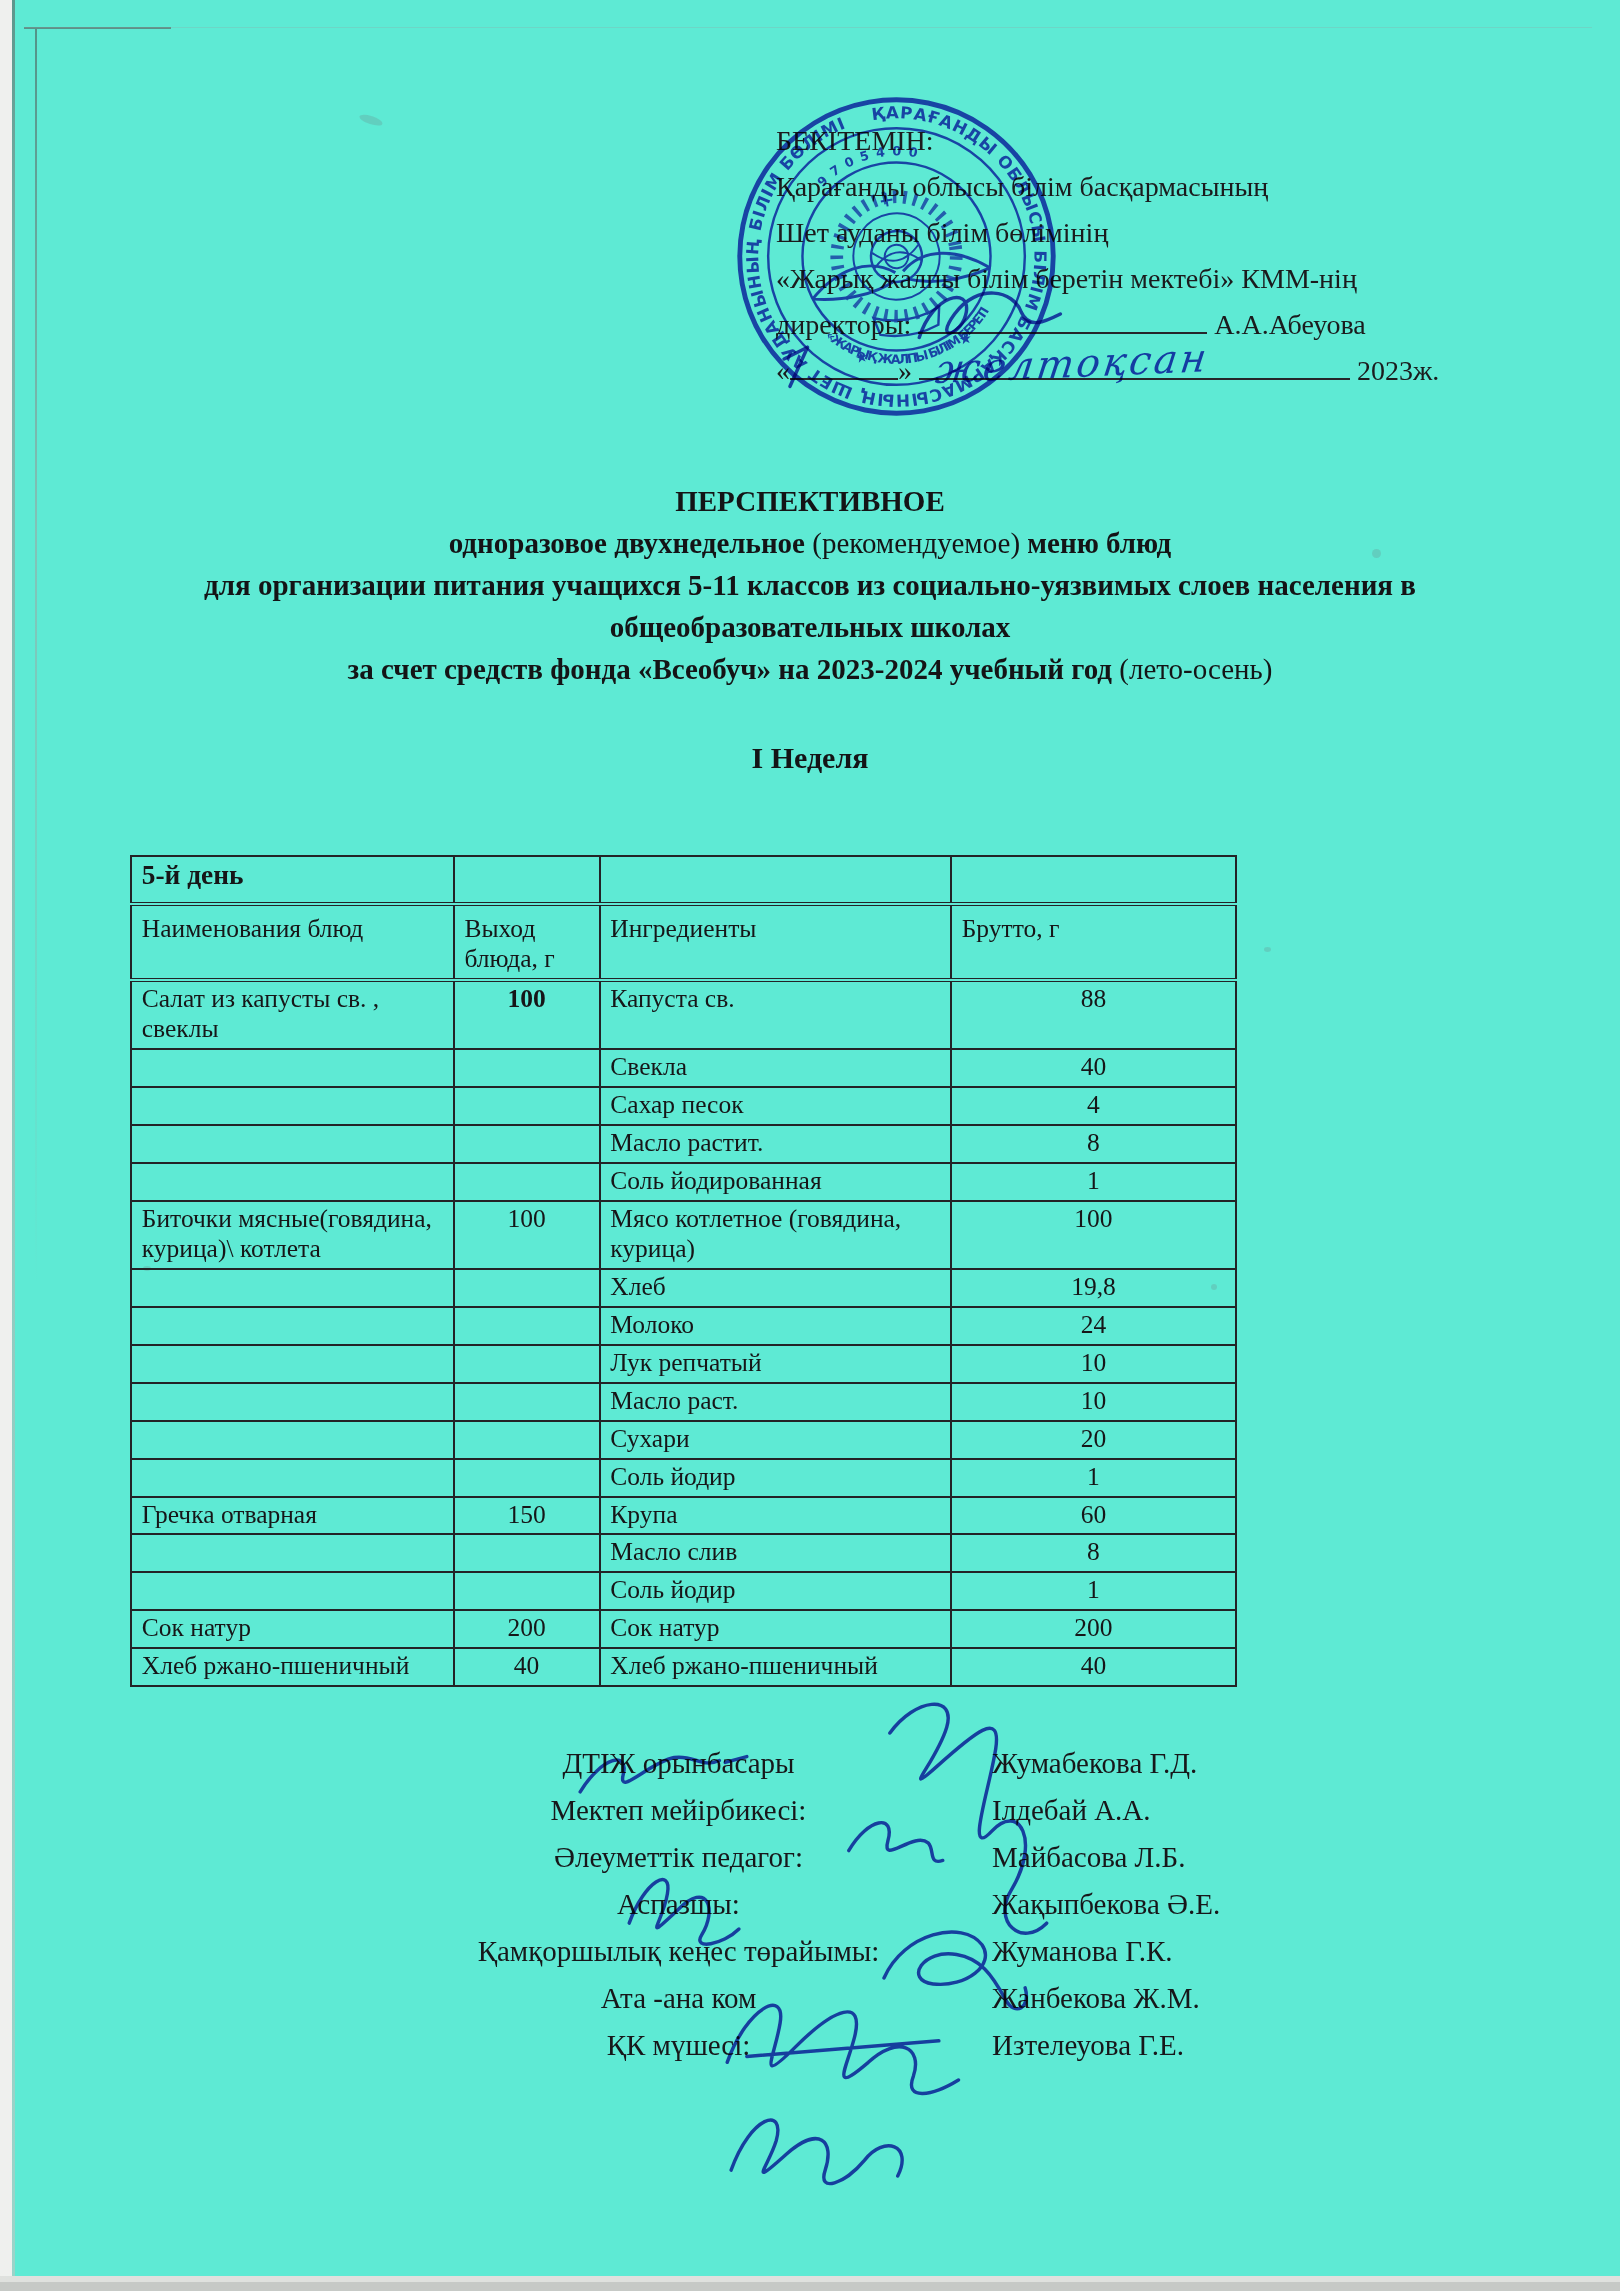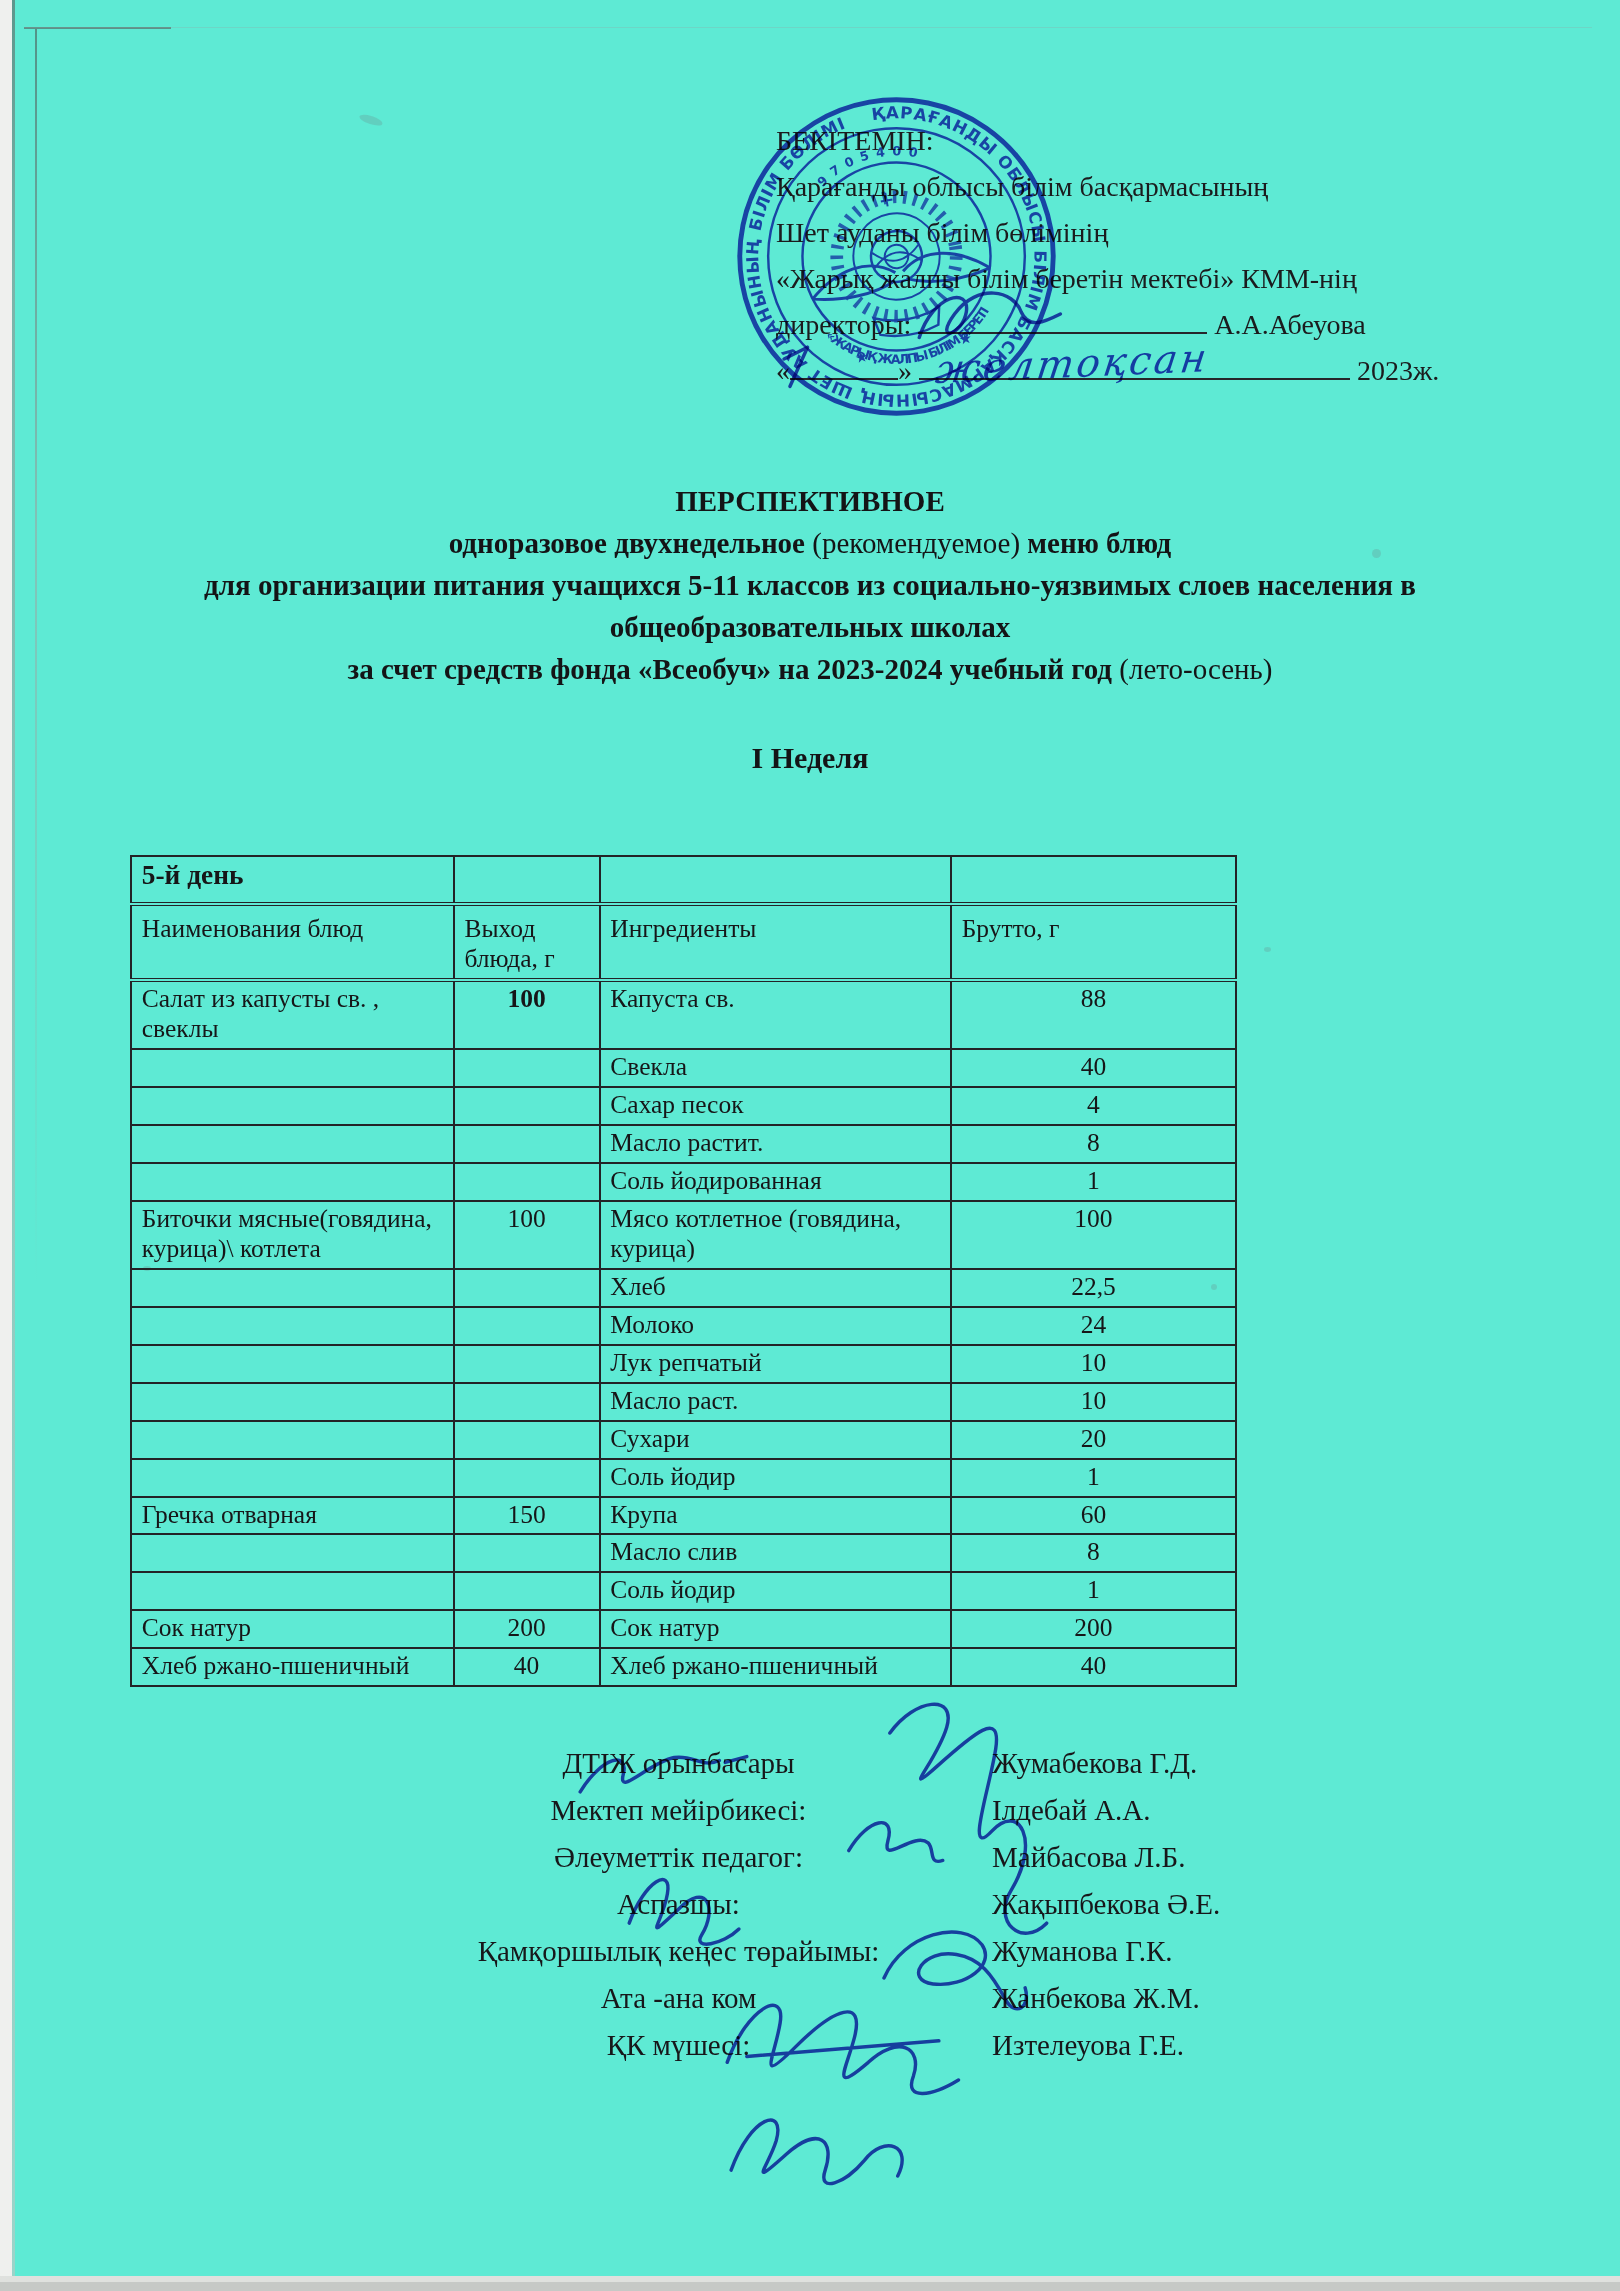--- a/index.html
+++ b/index.html
@@ -199,21 +199,21 @@
         <tr>
           <td class="dish">Биточки мясные(говядина, курица)\ котлета</td>
           <td class="out">100</td>
           <td class="ingredient">Мясо котлетное (говядина, курица)</td>
           <td class="gross">100</td>
         </tr>
         <tr>
           <td class="dish"></td>
           <td class="out"></td>
           <td class="ingredient">Хлеб</td>
-          <td class="gross">22,5</td>
+          <td class="gross">19,8</td>
         </tr>
         <tr>
           <td class="dish"></td>
           <td class="out"></td>
           <td class="ingredient">Молоко</td>
           <td class="gross">24</td>
         </tr>
         <tr>
           <td class="dish"></td>
           <td class="out"></td>

